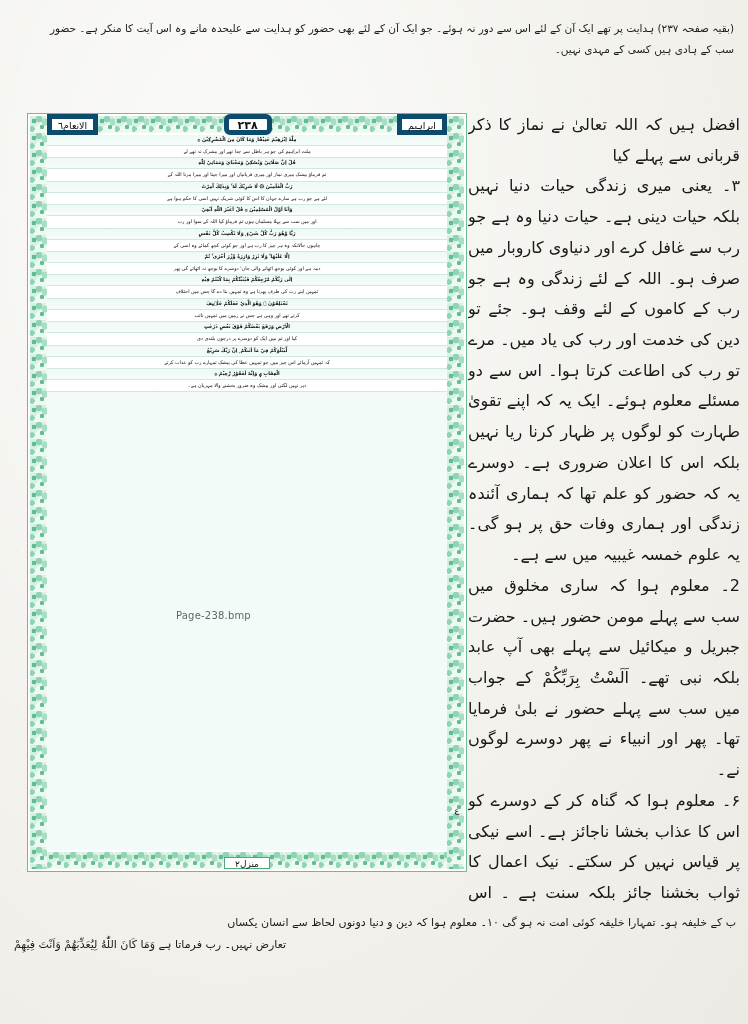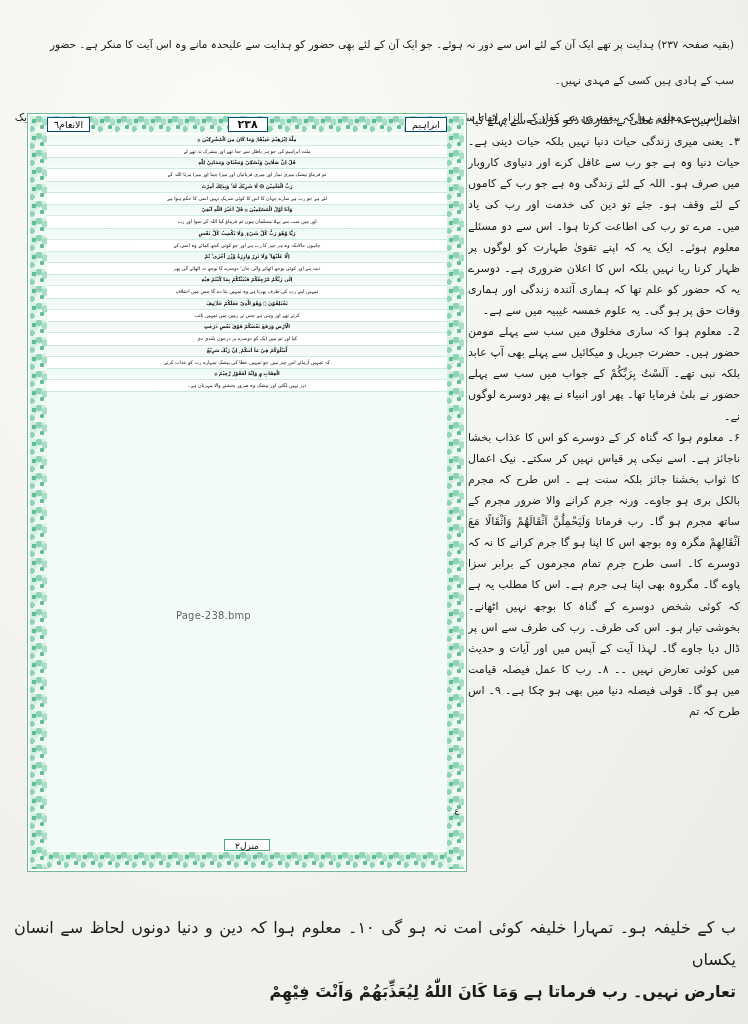--- a/index.html
+++ b/index.html
@@ -17,30 +17,30 @@
       radial-gradient(ellipse at 30% 20%, #fbfbf8 0%, #f2f1ec 60%, #eceae4 100%);
   }
   
   .top-note{
     position:absolute;left:14px;top:18px;width:720px;
     direction:rtl;text-align:justify;
     font-family:"DejaVu Sans","Liberation Sans",sans-serif;
     font-size:10.5px;line-height:1.95;color:#1d1d1d;
     letter-spacing:.1px;
   }
-  .top-note p{margin:16px 0 1px 0;}
+  .top-note p{margin:0 0 1px 0;}
   
   .body-wrap{
     position:absolute;left:0;top:110px;width:748px;height:800px;
   }
   
   .urdu-col{
     position:absolute;right:8px;top:0;width:272px;height:800px;
     direction:rtl;text-align:justify;
-    font-size:11px;line-height:1.92;color:#181818;
+    font-size:16px;line-height:1.92;color:#181818;
     overflow:hidden;
     text-justify:inter-word;
   }
   .urdu-col p{margin:0;}
   
   .frame{
     position:absolute;left:27px;top:3px;width:440px;height:759px;
     box-sizing:border-box;
     border:1px solid #6dbd93;
     background:#ffffff;
@@ -64,28 +64,28 @@
   .orn-left{left:2px;top:2px;bottom:2px;width:17px;}
   .orn-right{right:2px;top:2px;bottom:2px;width:17px;}
   
   .hdr{
     position:absolute;left:19px;right:19px;top:2px;height:17px;
     display:flex;align-items:center;justify-content:space-between;
     z-index:4;
   }
   .hdr-box{
     background:#ffffff;
-    border:1px solid #0c4a6e;
-    height:15px;line-height:13px;
+    border:5px solid #0c4a6e;
+    height:21px;line-height:13px;
     padding:0 6px;
     font-size:9.5px;color:#111;
     direction:rtl;white-space:nowrap;
     box-sizing:border-box;
   }
-  .hdr-box.pageno{font-size:11px;padding:0 9px;font-weight:bold;letter-spacing:.5px;}
+  .hdr-box.pageno{font-size:11px;padding:0 9px;font-weight:bold;letter-spacing:.5px;border-radius:6px;}
   
   .content{
     position:absolute;left:19px;right:19px;top:21px;bottom:21px;
     background:#f2fbf7;
     overflow:hidden;
   }
   .ayah-line{
     direction:rtl;text-align:center;
     color:#0a0a0a;
     font-size:26px;
@@ -106,21 +106,21 @@
     font-size:9.3px;
     line-height:1.5;
     padding:2px 6px;
     white-space:nowrap;
     overflow:hidden;
     letter-spacing:.2px;
   }
   
   .manzil-wrap{
     position:absolute;left:0;right:0;bottom:2px;height:30px;
-    display:flex;align-items:flex-start;justify-content:center;z-index:4;
+    display:flex;align-items:flex-end;justify-content:center;z-index:4;
   }
   .manzil-box{
     background:#ffffff;border:1px solid #4ea77d;
     font-size:9px;height:12px;line-height:12px;padding:0 10px;
     direction:rtl;color:#111;box-sizing:border-box;
   }
   
   .ruku-mark{
     position:absolute;right:2px;bottom:56px;
     width:14px;
@@ -133,44 +133,43 @@
     position:absolute;left:176px;top:500px;
     font-size:10px;color:#4a4a4a;opacity:.85;
     font-family:"DejaVu Sans","Liberation Sans",sans-serif;
     z-index:9;white-space:nowrap;
     letter-spacing:.2px;
   }
   
   .bottom-note{
     position:absolute;left:14px;top:912px;width:722px;
     direction:rtl;text-align:justify;
-    font-size:16px;line-height:2.0;color:#1b1b1b;
+    font-size:11px;line-height:2.0;color:#1b1b1b;
   }
   .bottom-note p{margin:0;}
-  .bottom-note .last{text-align:right;font-weight:bold;}
+  .bottom-note .last{text-align:left;}
   
   .speckle{
     position:absolute;inset:0;pointer-events:none;
     background-image:
       radial-gradient(circle at 12% 44%, rgba(0,0,0,.035) 0 1px, transparent 1.4px),
       radial-gradient(circle at 67% 18%, rgba(0,0,0,.03) 0 1px, transparent 1.4px),
       radial-gradient(circle at 88% 76%, rgba(0,0,0,.03) 0 1px, transparent 1.4px);
     background-size:140px 160px,190px 210px,120px 130px;
     opacity:.5;
   }
 </style>
 </head>
 <body>
 
 <div class="page">
 
   <div class="top-note">
     <p>(بقیہ صفحہ ۲۳۷) ہدایت پر تھے ایک آن کے لئے اس سے دور نہ ہوئے۔ جو ایک آن کے لئے بھی حضور کو ہدایت سے علیحدہ مانے وہ اس آیت کا منکر ہے۔ حضور</p>
     <p>سب کے ہادی ہیں کسی کے مہدی نہیں۔</p>
-    <p>۱۔ اس سے معلوم ہوا کہ پیغمبروں سے کفار کے الزام اٹھانا سنت ابیہ ہے جو ان کی عزت و عظمت پر اپنی جان و مال' تحریر و تقریر صرف کرتا ہے وہ اللہ کے نزدیک</p>
   </div>
 
   <div class="body-wrap">
 
     <div class="urdu-col">
       <p>افضل ہیں کہ اللہ تعالیٰ نے نماز کا ذکر قربانی سے پہلے کیا</p>
       <p>۳۔ یعنی میری زندگی حیات دنیا نہیں بلکہ حیات دینی ہے۔ حیات دنیا وہ ہے جو رب سے غافل کرے اور دنیاوی کاروبار میں صرف ہو۔ اللہ کے لئے زندگی وہ ہے جو رب کے کاموں کے لئے وقف ہو۔ جئے تو دین کی خدمت اور رب کی یاد میں۔ مرے تو رب کی اطاعت کرتا ہوا۔ اس سے دو مسئلے معلوم ہوئے۔ ایک یہ کہ اپنے تقویٰ طہارت کو لوگوں پر ظہار کرنا ریا نہیں بلکہ اس کا اعلان ضروری ہے۔ دوسرے یہ کہ حضور کو علم تھا کہ ہماری آئندہ زندگی اور ہماری وفات حق پر ہو گی۔ یہ علوم خمسہ غیبیہ میں سے ہے۔</p>
       <p>2۔ معلوم ہوا کہ ساری مخلوق میں سب سے پہلے مومن حضور ہیں۔ حضرت جبریل و میکائیل سے پہلے بھی آپ عابد بلکہ نبی تھے۔ اَلَسْتُ بِرَبِّكُمْ کے جواب میں سب سے پہلے حضور نے بلیٰ فرمایا تھا۔ پھر اور انبیاء نے پھر دوسرے لوگوں نے۔</p>
       <p>۶۔ معلوم ہوا کہ گناہ کر کے دوسرے کو اس کا عذاب بخشا ناجائز ہے۔ اسے نیکی پر قیاس نہیں کر سکتے۔ نیک اعمال کا ثواب بخشنا جائز بلکہ سنت ہے ۔ اس طرح کہ مجرم بالکل بری ہو جاوے۔ ورنہ جرم کرانے والا ضرور مجرم کے ساتھ مجرم ہو گا۔ رب فرماتا وَلَيَحْمِلُنَّ اَثْقَالَهُمْ وَاَثْقَالًا مَعَ اَثْقَالِهِمْ مگرہ وہ بوجھ اس کا اپنا ہو گا جرم کرانے کا نہ کہ دوسرے کا۔ اسی طرح جرم تمام مجرموں کے برابر سزا پاوے گا۔ مگروہ بھی اپنا ہی جرم ہے۔ اس کا مطلب یہ ہے کہ کوئی شخص دوسرے کے گناہ کا بوجھ نہیں اٹھانے۔ بخوشی تیار ہو۔ اس کی طرف۔ رب کی طرف سے اس پر ڈال دیا جاوے گا۔ لہذا آیت کے آپس میں اور آیات و حدیث میں کوئی تعارض نہیں ۔۔ ۸۔ رب کا عمل فیصلہ قیامت میں ہو گا۔ قولی فیصلہ دنیا میں بھی ہو چکا ہے۔ ۹۔ اس طرح کہ تم</p>
     </div>

